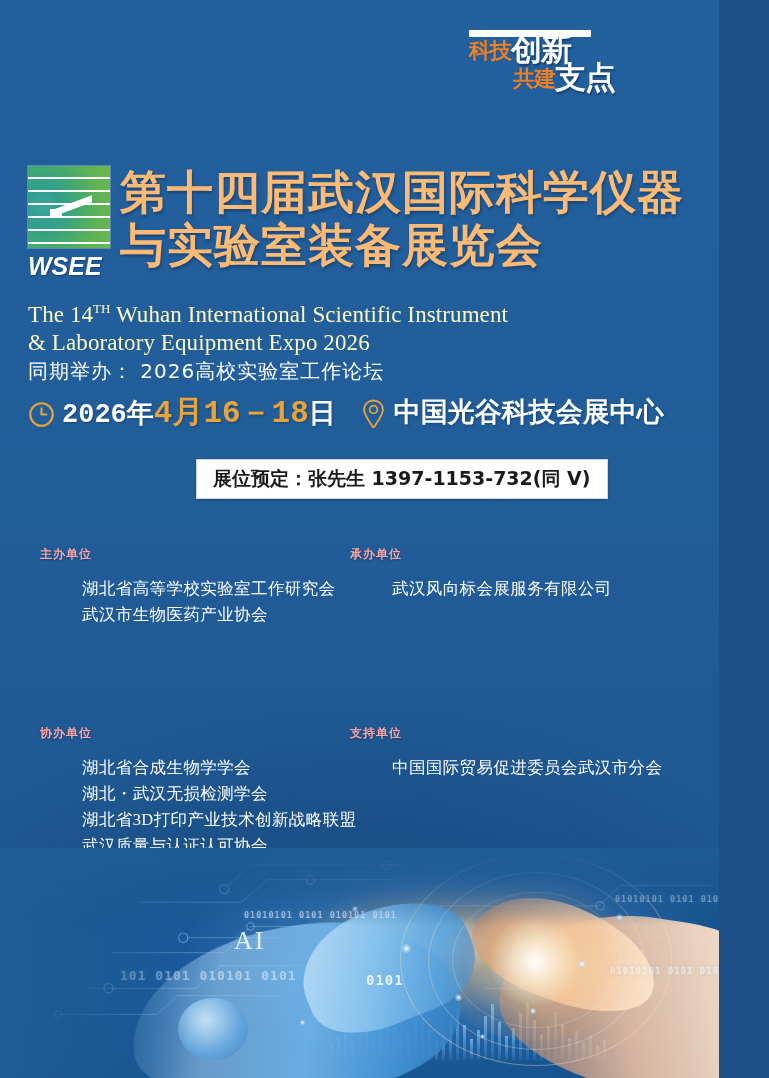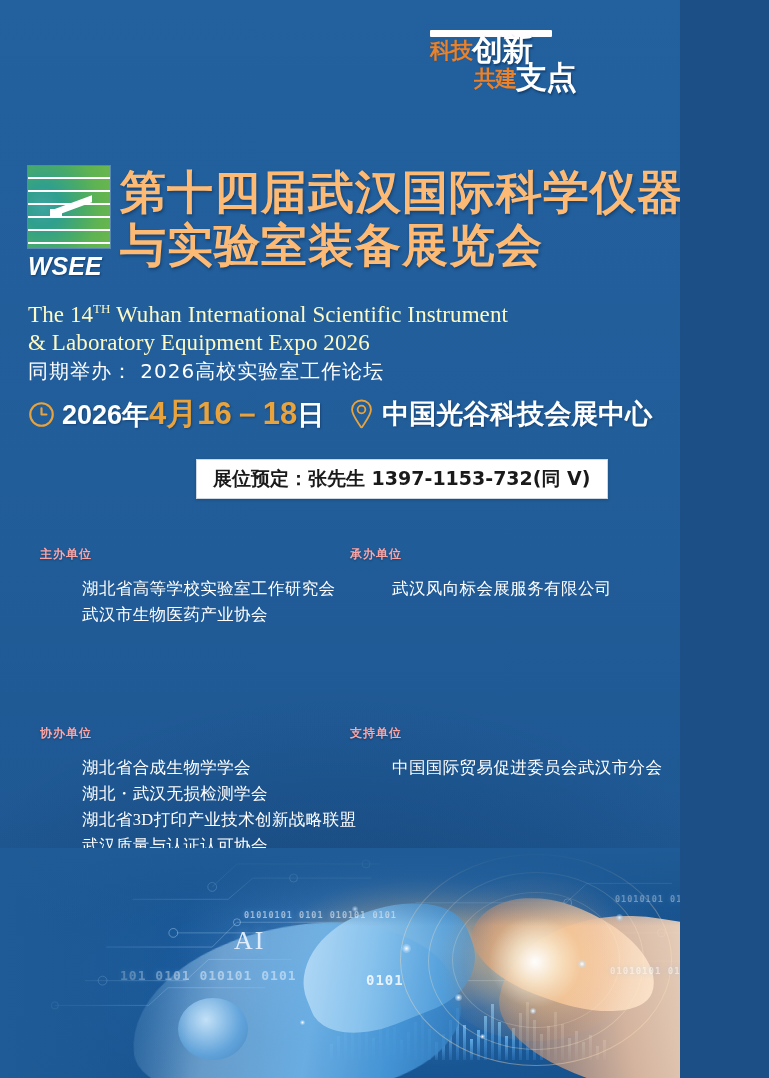--- a/index.html
+++ b/index.html
@@ -3,26 +3,25 @@
 <meta charset="utf-8">
 <title>WSEE 2026 Poster</title>
 <style>
   html, body {
     margin: 0;
     padding: 0;
     background: #1b4f85;
   }
   #poster {
     position: relative;
-    width: 652px;
+    width: 719px;
     height: 1078px;
     overflow: hidden;
     background: #205c99;
     font-family: "Liberation Sans", "DejaVu Sans", sans-serif;
-    padding-left: 28px;
     -webkit-font-smoothing: antialiased;
   }
   
   #poster .bg-wash {
     position: absolute;
     inset: 0;
     background:
       radial-gradient(ellipse 120% 60% at 50% 100%, rgba(10,45,85,0.55) 0%, rgba(10,45,85,0.0) 60%),
       linear-gradient(180deg, #22609e 0%, #215d99 45%, #1e5590 100%);
     pointer-events: none;
@@ -173,21 +172,21 @@
     align-items: center;
     height: 36px;
   }
   .meta-row .ic {
     display: inline-flex;
     align-items: center;
     justify-content: center;
     margin-right: 7px;
   }
   .meta-row .txt {
-    font-family: Liberation Sans, sans-serif;
+    font-family: Liberation Mono, monospace;
     font-weight: bold;
     color: #ffffff;
     font-size: 27px;
     line-height: 30px;
     white-space: nowrap;
     text-shadow: 1px 1px 2px rgba(8,36,70,.4);
     text-align: center;
   }
   .meta-row .hl {
     color: #e9a33c;

